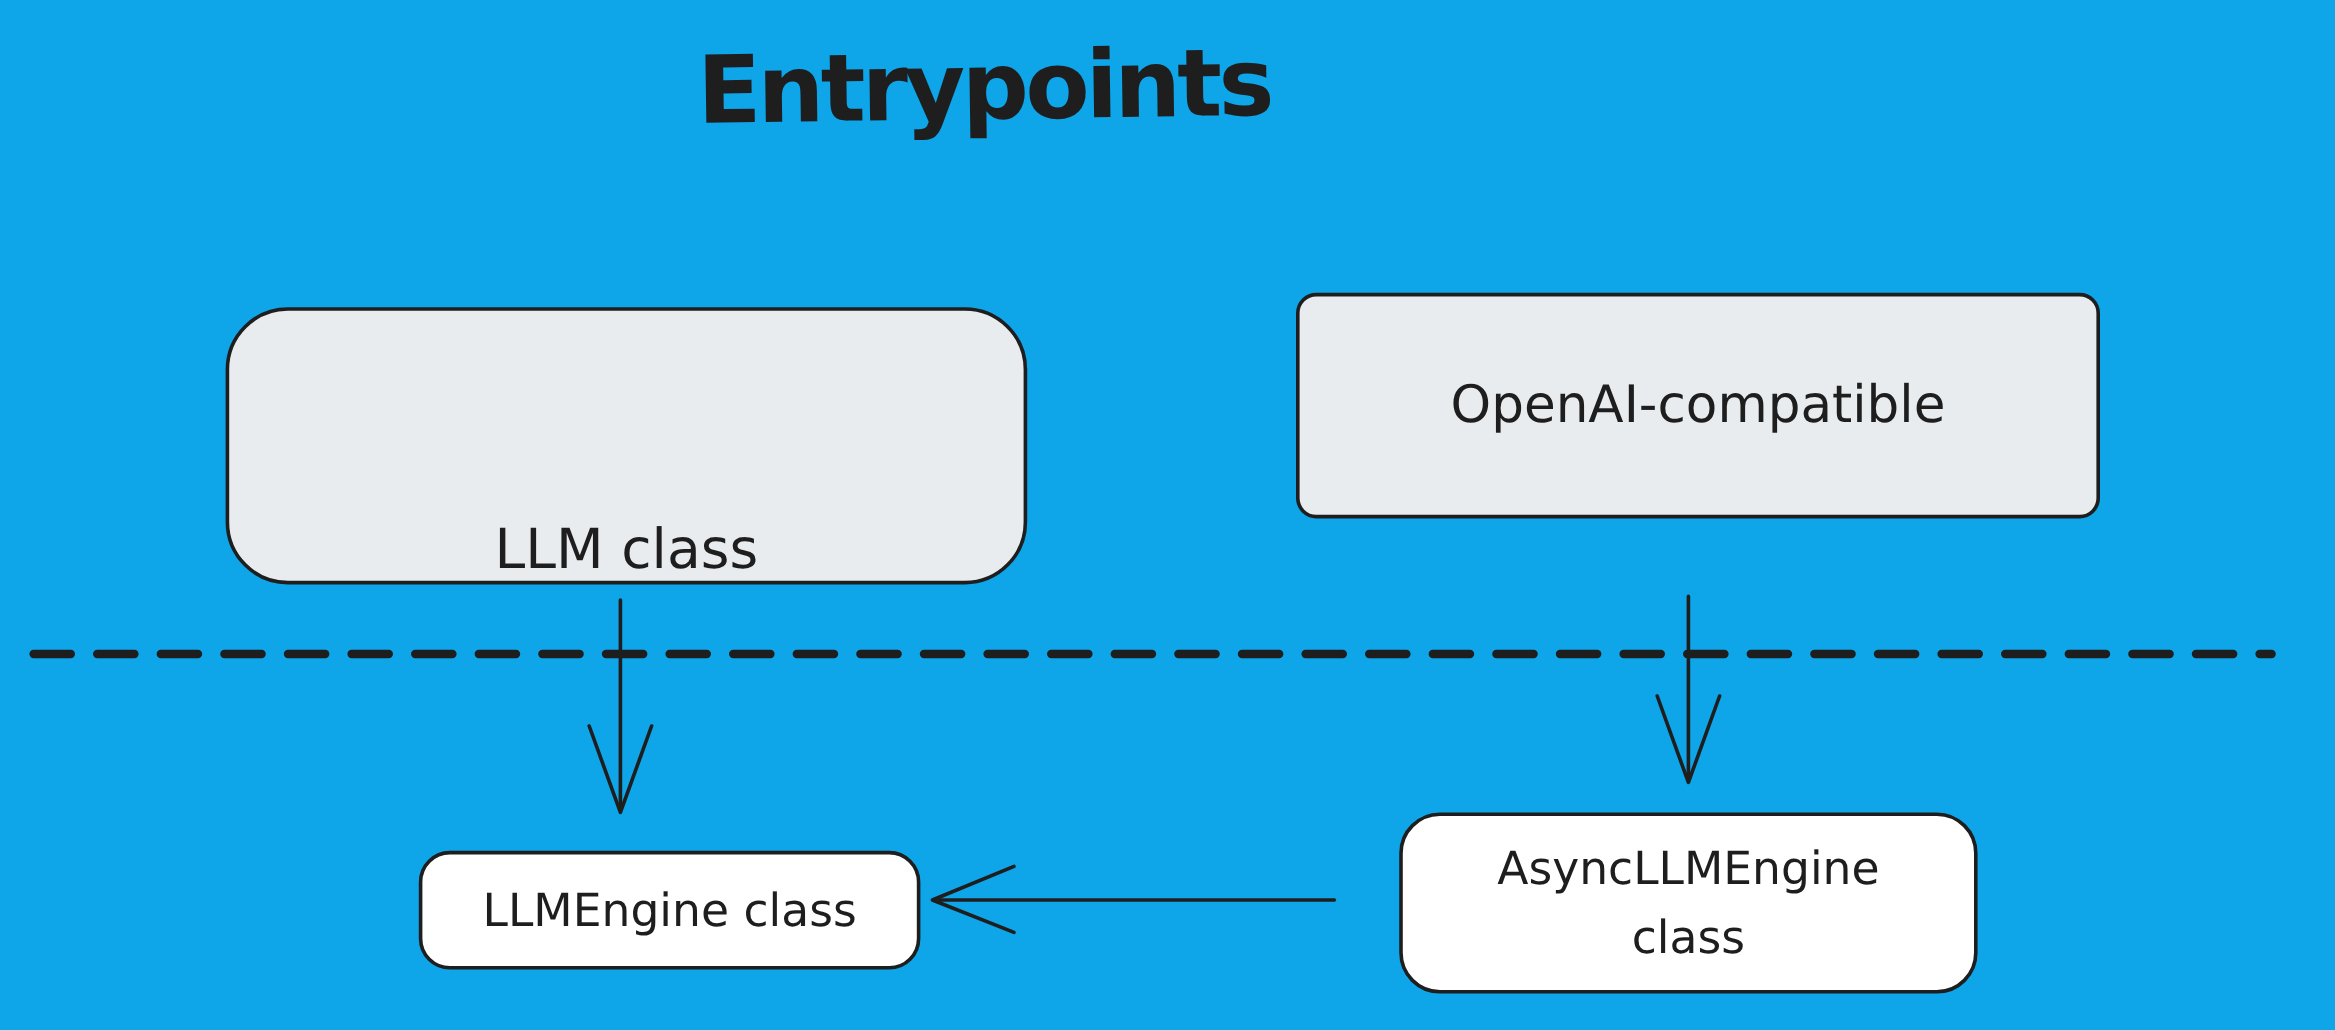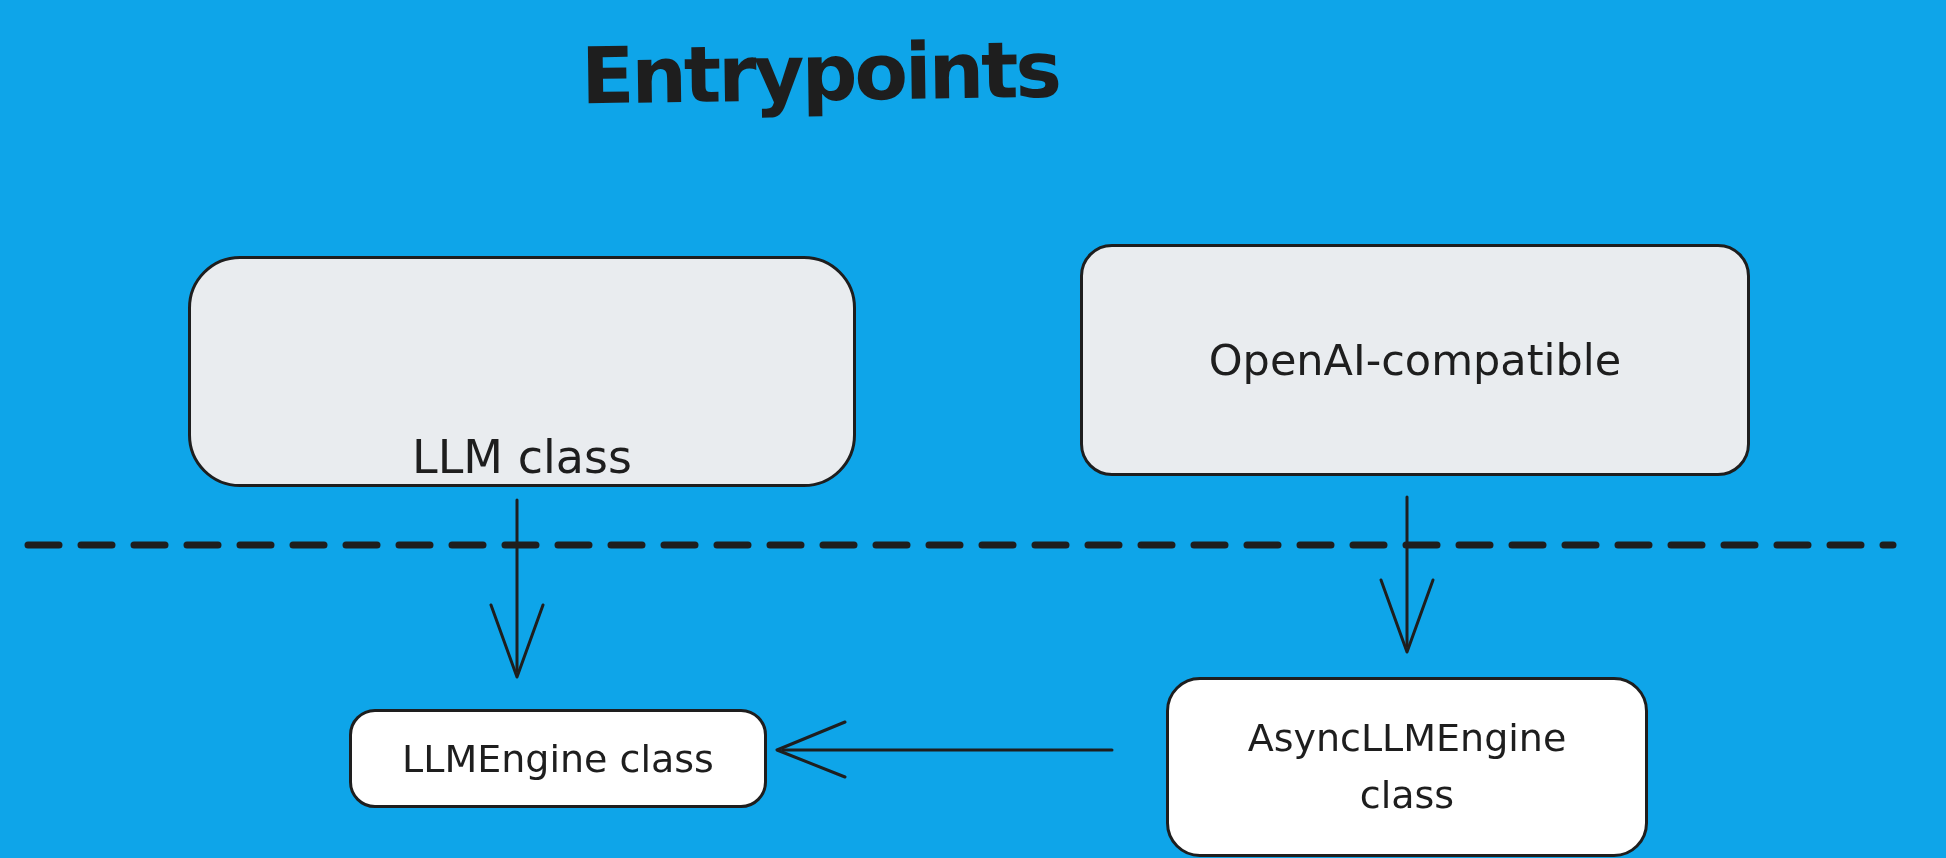--- a/index.html
+++ b/index.html
@@ -45,37 +45,37 @@
   #node-llm-class {
     left: 188px; top: 256px;
     width: 668px; height: 231px;
     border-radius: 52px;
     background: #e9ecef;
     font-size: 46px;
     justify-content: flex-end;
   }
   #node-api-server {
     left: 1080px; top: 244px;
-    width: 670px; height: 232px;
-    border-radius: 32px;
+    width: 670px; height: 188px;
+    border-radius: 17px;
     background: #e9ecef;
     font-size: 43px;
     line-height: 1.45;
   }
   #node-llmengine {
     left: 306px; top: 709px;
     width: 418px; height: 99px;
     border-radius: 26px;
     background: #ffffff;
     font-size: 38px;
     margin-left: 43px;
   }
   #node-asyncllmengine {
     left: 1166px; top: 677px;
-    width: 482px; height: 180px;
+    width: 482px; height: 151px;
     border-radius: 34px;
     background: #ffffff;
     font-size: 38px;
     line-height: 1.5;
   }
   svg.links {
     position: absolute;
     left: 0; top: 0;
     width: 1946px;
     height: 858px;

